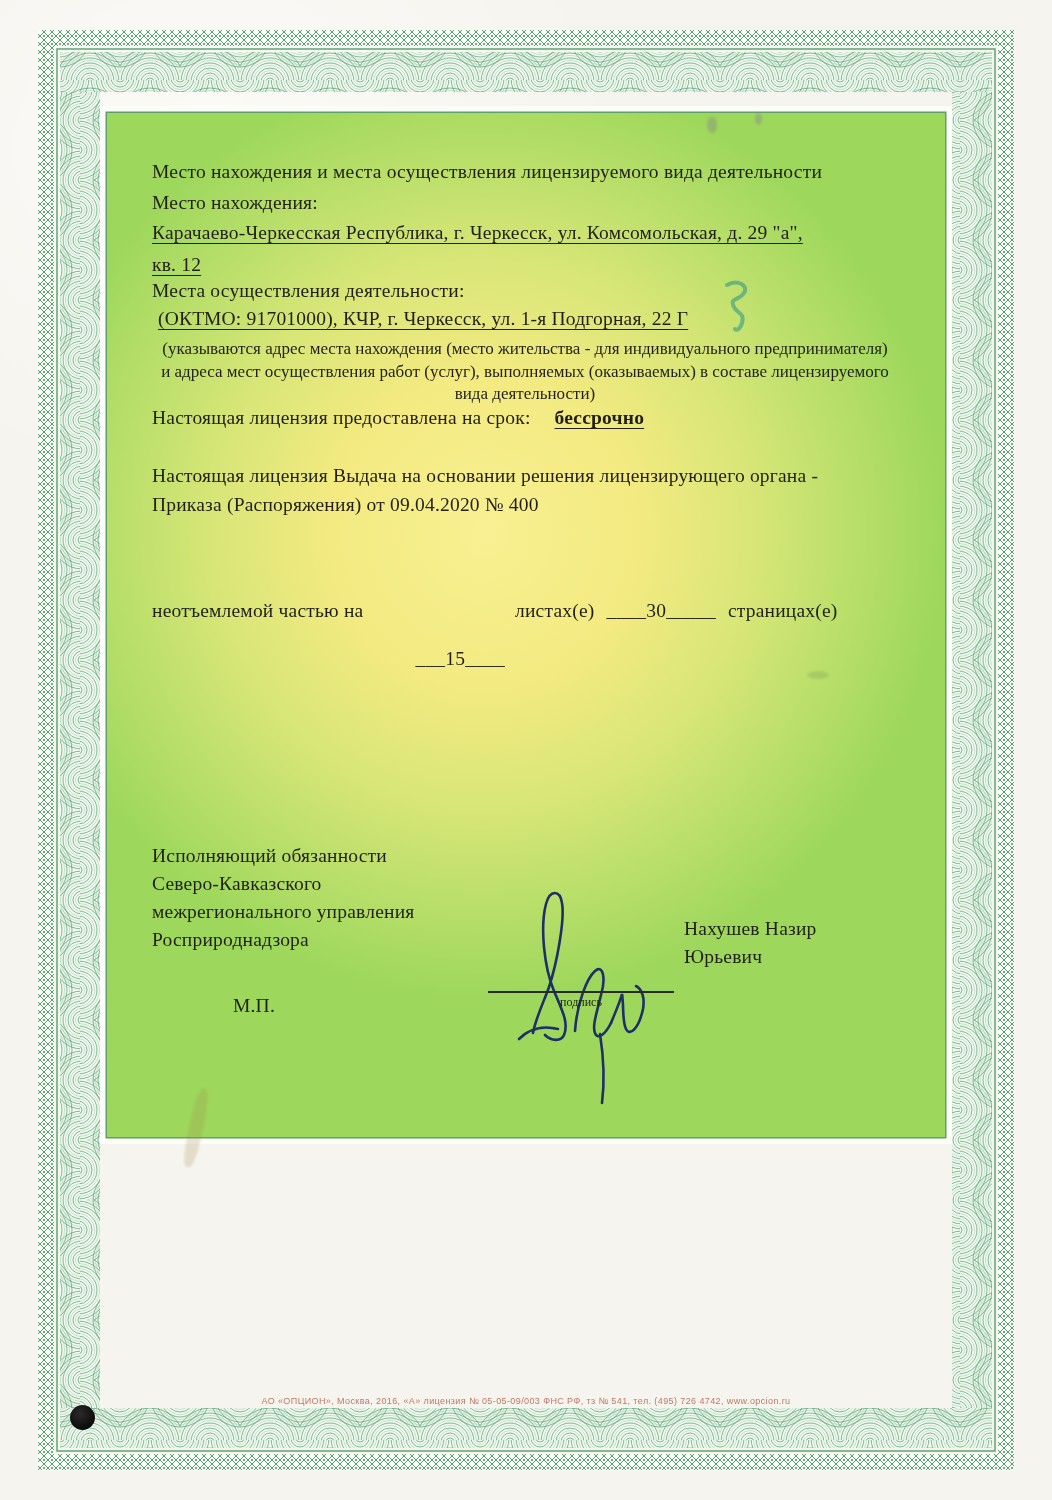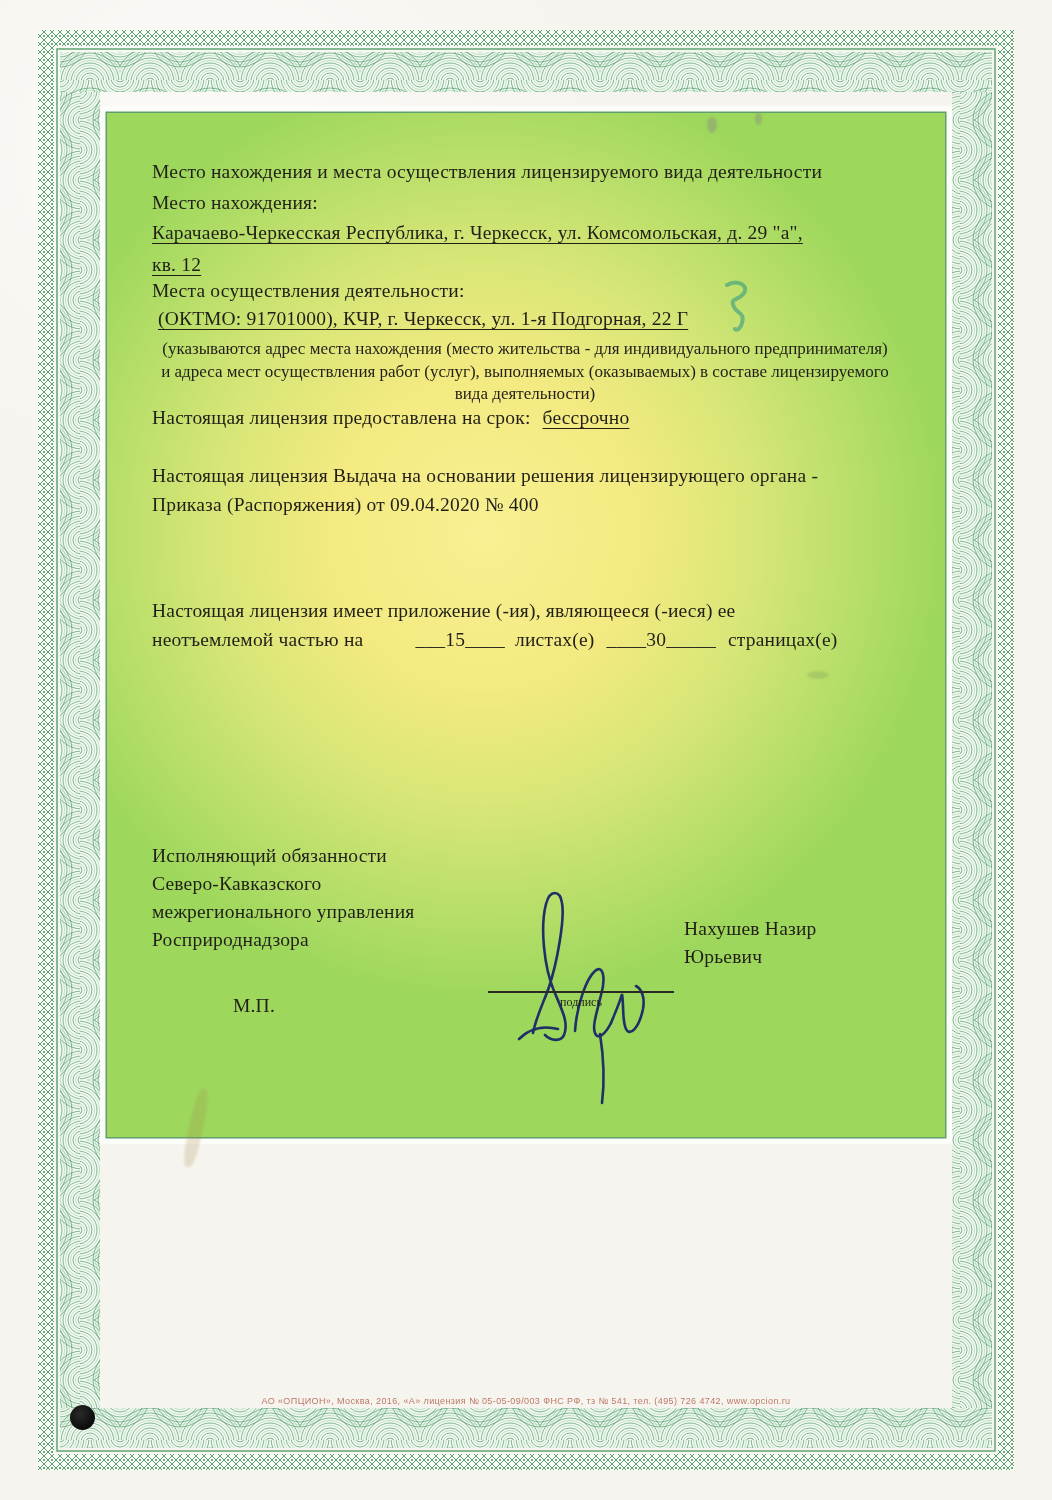--- a/index.html
+++ b/index.html
@@ -137,33 +137,32 @@
   <div class="abs t-main ink" style="left:45px; top:141px;"><span class="u">кв. 12</span></div>
 
   <div class="abs t-main ink" style="left:45px; top:167px;">Места осуществления деятельности:</div>
 
   <div class="abs t-main ink" style="left:45px; top:195px;"><span class="u" style="padding-left:6px;">(ОКТМО: 91701000), КЧР, г. Черкесск, ул. 1-я Подгорная, 22 Г</span></div>
 
   <div class="abs t-note ink" style="left:52px; top:225px; width:732px;">(указываются адрес места нахождения (место жительства - для индивидуального предпринимателя) и адреса мест осуществления работ (услуг), выполняемых (оказываемых) в составе лицензируемого вида деятельности)</div>
 
   <div class="abs t-main ink row" style="left:45px; top:294px;">
     <span>Настоящая лицензия предоставлена на срок:</span>
-    <span class="u" style="margin-left:12px;">бессрочно</span>
+    <span class="u" style="margin-left:24px;font-weight:bold;">бессрочно</span>
   </div>
 
   <div class="abs t-main ink lh" style="left:45px; top:349px;">
     <div>Настоящая лицензия Выдача на основании решения лицензирующего органа -</div>
     <div>Приказа (Распоряжения) от 09.04.2020 № 400</div>
   </div>
 
   <div class="abs t-main ink lh" style="left:45px; top:484px;">
-    <div>Настоящая лицензия имеет приложение (-ия), являющееся (-иеся) ее</div>
     <div class="row">
       <span>неотъемлемой частью на</span>
-      <span style="margin-left:52px;">___15____</span>
+      <span style="margin-left:52px;margin-top:48px;">___15____</span>
       <span style="margin-left:10px;">листах(е)</span>
       <span style="margin-left:12px;">____30_____</span>
       <span style="margin-left:12px;">страницах(е)</span>
     </div>
   </div>
 
   <div class="abs t-main ink" style="left:45px; top:729px; line-height:28px;">
     <div>Исполняющий обязанности</div>
     <div>Северо-Кавказского</div>
     <div>межрегионального управления</div>

